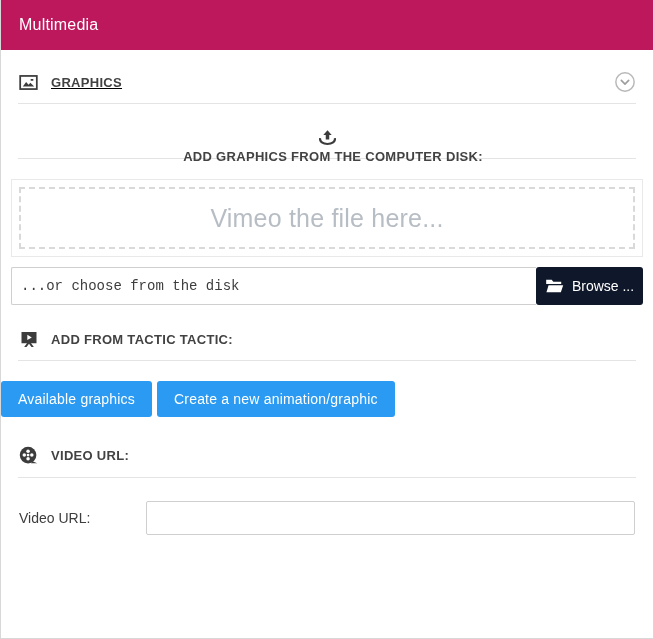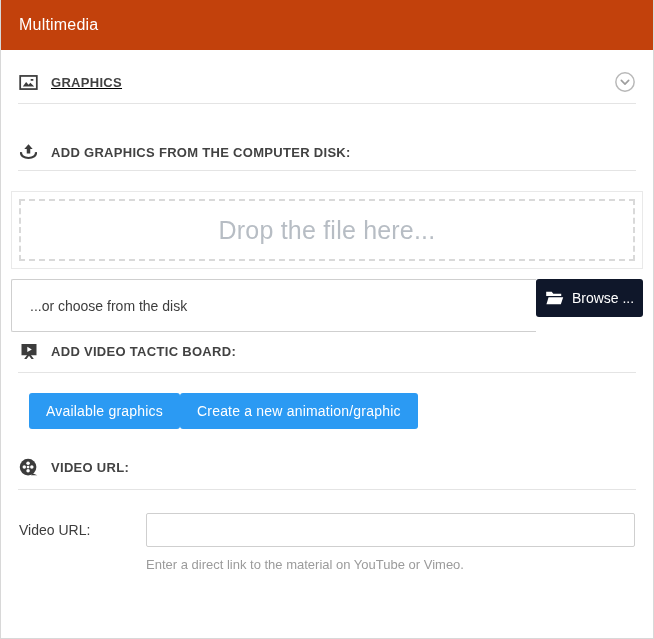--- a/index.html
+++ b/index.html
@@ -13,21 +13,21 @@
     width: 654px;
     height: 639px;
     background: #ffffff;
     border: 1px solid #d8d8d8;
     border-top: none;
     overflow: hidden;
   }
   .panel-header {
     height: 50px;
     margin: -0px -1px 0 -1px;
-    background: #c2410c;
+    background: #be185d;
     display: flex;
     align-items: center;
     padding: 0 19px;
   }
   .panel-title {
     color: #ffffff;
     font-size: 16px;
     font-weight: 400;
     letter-spacing: 0.2px;
   }
@@ -58,21 +58,21 @@
     margin: 0 17px;
   }
   .row-graphics { margin-top: 20px; text-decoration: underline; }
   .hr1 { margin-top: 9px; }
   .empty-msg {
     margin: 14px 18px 0 18px;
     font-size: 15px;
     color: #3a3a3a;
     line-height: 20px;
   }
-  .row-upload { margin-top: 36px; }
+  .row-upload { margin-top: 24px; flex-direction: column; }
   .hr2 { margin-top: 6px; }
   .dropzone {
     margin: 20px 10px 0 10px;
     height: 78px;
     border: 1px solid #e9e9e9;
     background: #ffffff;
     padding: 7px;
   }
   .dropzone-inner {
     height: 100%;
@@ -86,28 +86,28 @@
     color: #b7bdc4;
     letter-spacing: 0.2px;
   }
   .file-row {
     margin: 10px 10px 0 10px;
     display: flex;
     height: 38px;
   }
   .file-input {
     flex: 1;
-    height: 53px;
+    height: 38px;
     border: 1px solid #cfcfcf;
     border-right: none;
     border-radius: 2px 0 0 2px;
-    padding: 0 18px;
+    padding: 0 9px;
     font-size: 14px;
     color: #3d3d3d;
-    font-family: Liberation Sans, sans-serif;
+    font-family: Liberation Mono, monospace;
     outline: none;
   }
   .file-input::placeholder { color: #3d3d3d; opacity: 1; }
   .browse-btn {
     width: 107px;
     height: 38px;
     border: none;
     background: #0f172a;
     color: #ffffff;
     font-size: 14px;
@@ -115,22 +115,23 @@
     border-radius: 3px;
     display: flex;
     align-items: center;
     justify-content: center;
     gap: 8px;
     cursor: pointer;
   }
   .row-tactic { margin-top: 22px; }
   .hr3 { margin-top: 9px; }
   .btn-row {
-    margin: 20px 10px 0 28px;
-    display: flex;
+    margin: 20px 10px 0 0;
+    display: flex;
+    gap: 5px;
   }
   .blue-btn {
     height: 36px;
     border: none;
     background: #2b9af3;
     color: #ffffff;
     font-size: 14px;
     font-family: "Liberation Sans", "DejaVu Sans", sans-serif;
     border-radius: 3px;
     padding: 0 17px;
@@ -201,21 +202,21 @@
         <path d="M12 2.5 L16.8 8 H14 V13 H10 V8 H7.2 Z" fill="#3c3c3c"></path>
         <path d="M3.5 11.5 c-0.6 4.2 3.4 6.8 8.5 6.8 s9.1-2.6 8.5-6.8" fill="none" stroke="#3c3c3c" stroke-width="2.4"></path>
       </svg>
     </span>
     <span class="section-title">ADD GRAPHICS FROM THE COMPUTER DISK:</span>
   </div>
   <hr class="divider hr2">
 
   <div class="dropzone">
     <div class="dropzone-inner">
-      <span class="dropzone-text">Drop the file here...</span>
+      <span class="dropzone-text">Vimeo the file here...</span>
     </div>
   </div>
 
   <div class="file-row">
     <input class="file-input" type="text" placeholder="...or choose from the disk" style="">
     <button class="browse-btn">
       <span style="display:flex;">
         <svg width="19" height="16" viewBox="0 0 24 20">
           <path d="M1.5 2 h7 l2 2.5 h10 v3 h-19 z" fill="#ffffff"></path>
           <path d="M4.5 9 h18.5 l-3 9 H1.8 z" fill="#ffffff"></path>
@@ -225,21 +226,21 @@
     </button>
   </div>
 
   <div class="section-row row-tactic">
     <span class="sec-icon">
       <svg width="20" height="21" viewBox="0 0 24 24">
         <path d="M3 3 h18 v13.5 h-6.6 l3.4 4.5 h-2.8 l-3-4 -3 4 H6.2 l3.4-4.5 H3 z" fill="#3c3c3c"></path>
         <path d="M10 6.3 l5.4 3.2 -5.4 3.2 z" fill="#ffffff"></path>
       </svg>
     </span>
-    <span class="section-title">ADD VIDEO TACTIC BOARD:</span>
+    <span class="section-title">ADD FROM TACTIC TACTIC:</span>
   </div>
   <hr class="divider hr3">
 
   <div class="btn-row">
     <button class="blue-btn">Available graphics</button>
     <button class="blue-btn">Create a new animation/graphic</button>
   </div>
 
   <div class="section-row row-video">
     <span class="sec-icon">
@@ -254,15 +255,14 @@
       </svg>
     </span>
     <span class="section-title">VIDEO URL:</span>
   </div>
   <hr class="divider hr4">
 
   <div class="form-row">
     <label class="form-label">Video URL:</label>
     <input class="video-input" type="text" value="" style="">
   </div>
-  <div class="helper-text">Enter a direct link to the material on YouTube or Vimeo.</div>
 
 </div>
 
 </body></html>

